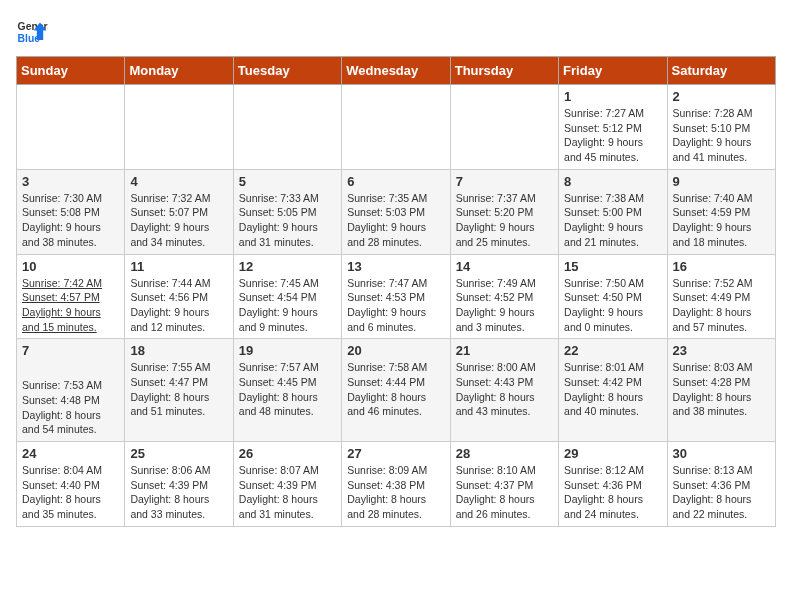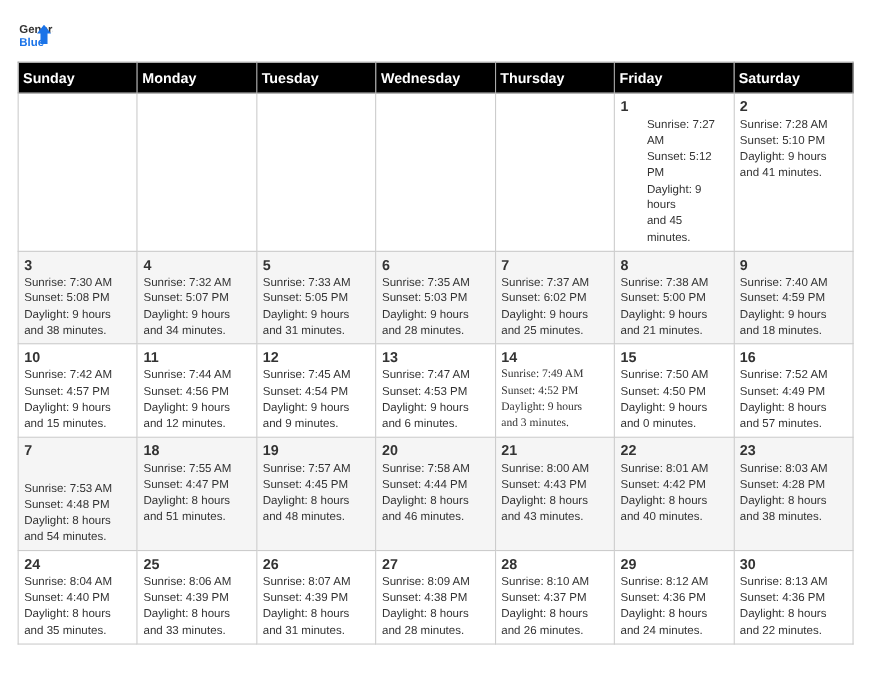--- a/index.html
+++ b/index.html
@@ -36,21 +36,21 @@
     .location-subtitle {
       font-size: 15px;
       color: #555;
     }
     table {
       width: 100%;
       border-collapse: collapse;
       table-layout: fixed;
     }
     thead tr th {
-      background-color: #000000;
+      background-color: #c2410c;
       color: #fff;
       font-size: 13px;
       font-weight: bold;
       padding: 6px 4px;
       text-align: left;
       border: 1px solid #aaa;
     }
     tbody tr td {
       vertical-align: top;
       border: 1px solid #ccc;
@@ -109,21 +109,21 @@
   </thead>
   <tbody id="calendar-body">
   <tr>
         <td class="empty-cell"></td>
         <td class="empty-cell"></td>
         <td class="empty-cell"></td>
         <td class="empty-cell"></td>
         <td class="empty-cell"></td>
         <td>
           <span class="day-number">1</span>
-          <div class="day-info" style="white-space: pre-line; margin-left: 24px;">Sunrise: 7:27 AM
+          <div class="day-info" style="white-space: pre-line;">Sunrise: 7:27 AM
 Sunset: 5:12 PM
 Daylight: 9 hours
 and 45 minutes.</div>
         </td>
         <td>
           <span class="day-number">2</span>
           <div class="day-info" style="white-space: pre-line;">Sunrise: 7:28 AM
 Sunset: 5:10 PM
 Daylight: 9 hours
 and 41 minutes.</div>
@@ -154,21 +154,21 @@
         <td>
           <span class="day-number">6</span>
           <div class="day-info" style="white-space: pre-line;">Sunrise: 7:35 AM
 Sunset: 5:03 PM
 Daylight: 9 hours
 and 28 minutes.</div>
         </td>
         <td>
           <span class="day-number">7</span>
           <div class="day-info" style="white-space: pre-line;">Sunrise: 7:37 AM
-Sunset: 6:02 PM
+Sunset: 5:20 PM
 Daylight: 9 hours
 and 25 minutes.</div>
         </td>
         <td>
           <span class="day-number">8</span>
           <div class="day-info" style="white-space: pre-line;">Sunrise: 7:38 AM
 Sunset: 5:00 PM
 Daylight: 9 hours
 and 21 minutes.</div>
         </td>
@@ -176,21 +176,21 @@
           <span class="day-number">9</span>
           <div class="day-info" style="white-space: pre-line;">Sunrise: 7:40 AM
 Sunset: 4:59 PM
 Daylight: 9 hours
 and 18 minutes.</div>
         </td>
       </tr>
       <tr>
         <td>
           <span class="day-number">10</span>
-          <div class="day-info" style="white-space: pre-line;">Sunrise: 7:42 AM
+          <div class="day-info" style="white-space: pre-line; text-decoration: underline;">Sunrise: 7:42 AM
 Sunset: 4:57 PM
 Daylight: 9 hours
 and 15 minutes.</div>
         </td>
         <td>
           <span class="day-number">11</span>
           <div class="day-info" style="white-space: pre-line;">Sunrise: 7:44 AM
 Sunset: 4:56 PM
 Daylight: 9 hours
 and 12 minutes.</div>
@@ -204,21 +204,21 @@
         </td>
         <td>
           <span class="day-number">13</span>
           <div class="day-info" style="white-space: pre-line;">Sunrise: 7:47 AM
 Sunset: 4:53 PM
 Daylight: 9 hours
 and 6 minutes.</div>
         </td>
         <td>
           <span class="day-number">14</span>
-          <div class="day-info" style="white-space: pre-line; font-family: Liberation Serif, serif;">Sunrise: 7:49 AM
+          <div class="day-info" style="white-space: pre-line;">Sunrise: 7:49 AM
 Sunset: 4:52 PM
 Daylight: 9 hours
 and 3 minutes.</div>
         </td>
         <td>
           <span class="day-number">15</span>
           <div class="day-info" style="white-space: pre-line;">Sunrise: 7:50 AM
 Sunset: 4:50 PM
 Daylight: 9 hours
 and 0 minutes.</div>

